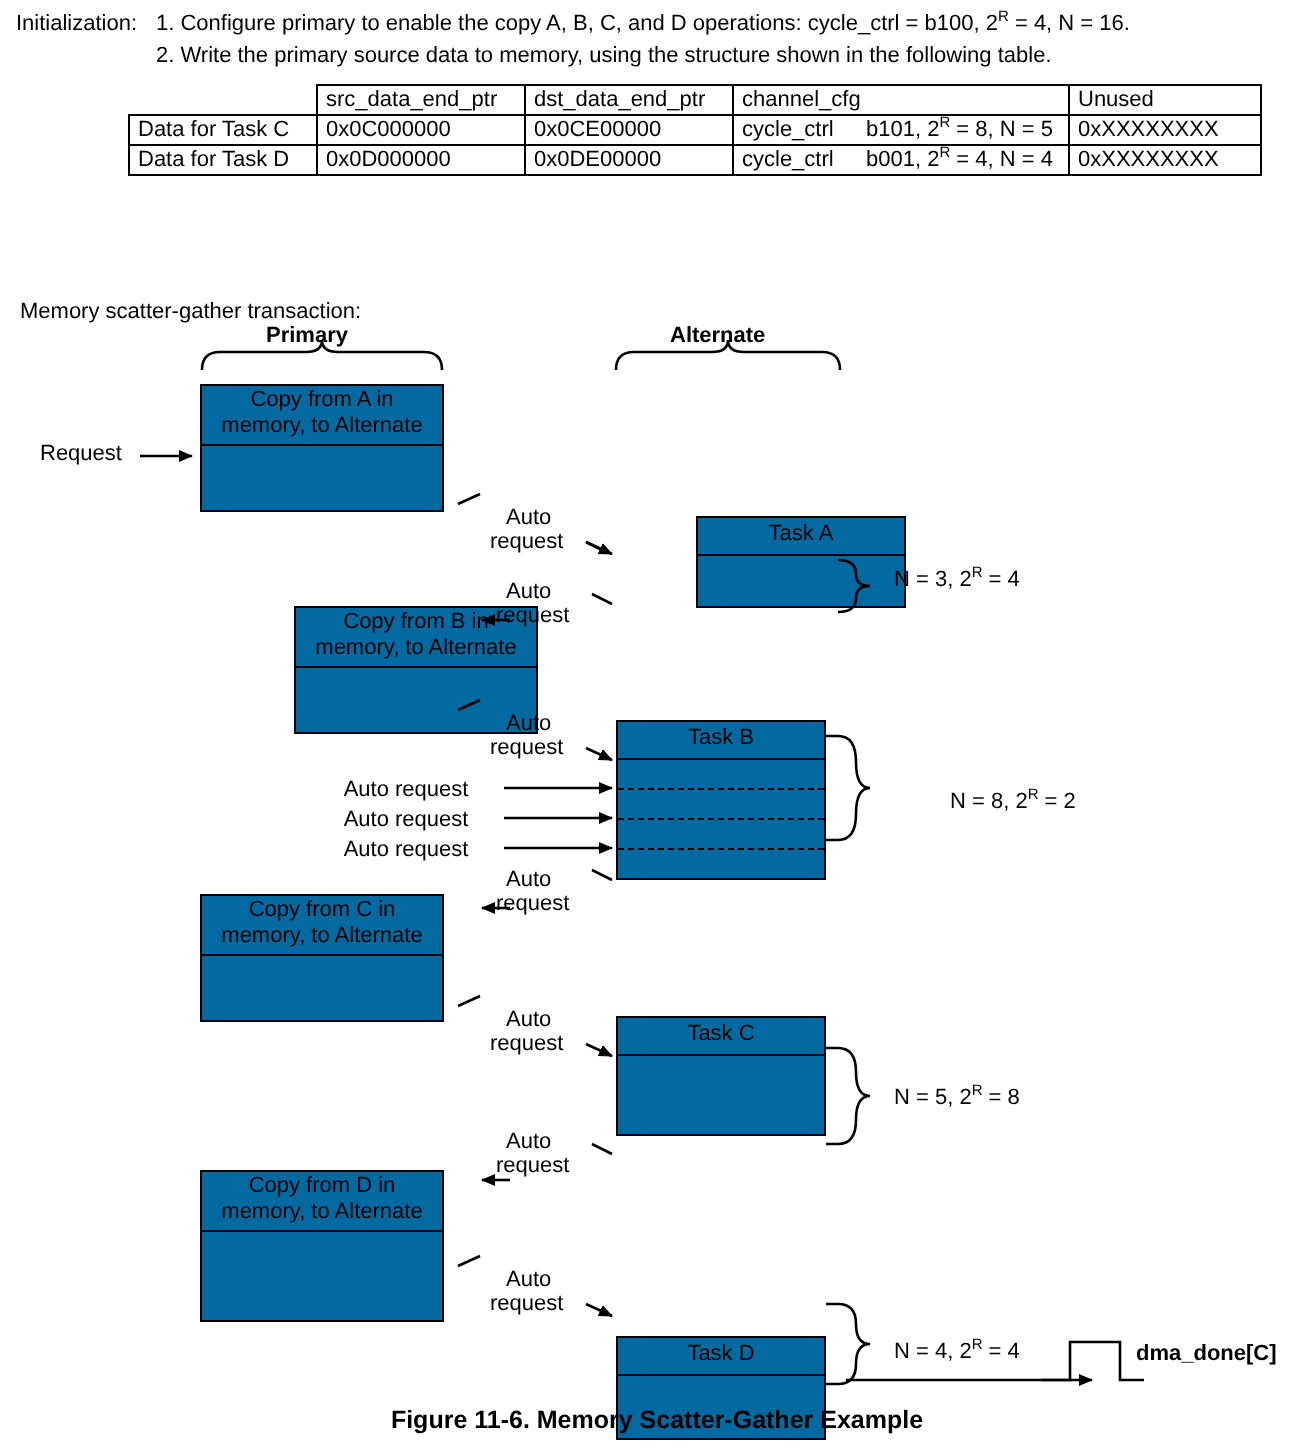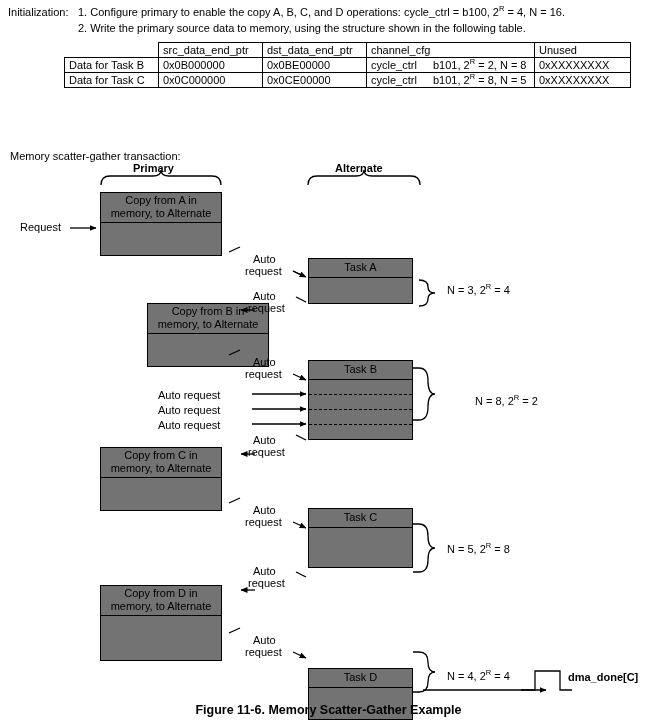--- a/index.html
+++ b/index.html
@@ -55,21 +55,21 @@
   .col-title {
     font-size: 11px; font-weight: bold; white-space: nowrap;
   }
   #primary-title   { left: 133px; top: 162px; }
   #alternate-title { left: 335px; top: 162px; }
 
   
   .pbox, .tbox {
     border: 1.3px solid #000;
     box-sizing: border-box;
-    background: #737373;
+    background: #0369a1;
   }
   .pbox { left: 100px; width: 122px; }
   .box-head {
     border-bottom: 1.3px solid #000;
     font-size: 11px;
     text-align: center;
     line-height: 13px;
     padding: 1px 0 2px 0;
     white-space: nowrap;
   }
@@ -83,21 +83,21 @@
     border-top: 1.3px dashed #000;
   }
 
   
   .lbl {
     position: absolute;
     font-size: 11px;
     white-space: nowrap;
     line-height: 12px;
   }
-  .lbl-r { text-align: left; }
+  .lbl-r { text-align: center; }
   .nlbl  { font-size: 11px; white-space: nowrap; }
 
   
   #overlay {
     position: absolute;
     left: 0; top: 0;
     width: 657px; height: 726px;
     pointer-events: none;
   }
 
@@ -126,43 +126,43 @@
     <tr>
       <th class="corner c-task"></th>
       <th class="c-src">src_data_end_ptr</th>
       <th class="c-dst">dst_data_end_ptr</th>
       <th class="c-cfg">channel_cfg</th>
       <th class="c-un">Unused</th>
     </tr>
   </thead>
   <tbody>
     <tr>
-      <td>Data for Task B</td>
-      <td>0x0B000000</td>
-      <td>0x0BE00000</td>
-      <td>
-        <span class="cfg-inner">
-          <span class="cfg-name">cycle_ctrl</span>
-          <span><span>b101, 2</span><sup>R</sup><span> = 2, N = 8</span></span>
-        </span>
-      </td>
-      <td>0xXXXXXXXX</td>
-    </tr>
-    <tr>
       <td>Data for Task C</td>
       <td>0x0C000000</td>
       <td>0x0CE00000</td>
       <td>
         <span class="cfg-inner">
           <span class="cfg-name">cycle_ctrl</span>
           <span><span>b101, 2</span><sup>R</sup><span> = 8, N = 5</span></span>
         </span>
       </td>
       <td>0xXXXXXXXX</td>
     </tr>
+    <tr>
+      <td>Data for Task D</td>
+      <td>0x0D000000</td>
+      <td>0x0DE00000</td>
+      <td>
+        <span class="cfg-inner">
+          <span class="cfg-name">cycle_ctrl</span>
+          <span><span>b001, 2</span><sup>R</sup><span> = 4, N = 4</span></span>
+        </span>
+      </td>
+      <td>0xXXXXXXXX</td>
+    </tr>
   </tbody>
 </table>
 
 <div class="abs" id="mem-caption">Memory scatter-gather transaction:</div>
 <div class="abs col-title" id="primary-title">Primary</div>
 <div class="abs col-title" id="alternate-title">Alternate</div>
 
 <div class="abs pbox" style="top:192px;height:64px;">
   <div class="box-head">
     <div>Copy from A in</div>
@@ -184,21 +184,21 @@
   </div>
 </div>
 
 <div class="abs pbox" style="top:585px;height:76px;">
   <div class="box-head">
     <div>Copy from D in</div>
     <div>memory, to Alternate</div>
   </div>
 </div>
 
-<div class="abs tbox" style="top:258px;height:46px;">
+<div class="abs tbox" style="top:258px;height:46px;margin-left:40px;">
   <div class="box-head">Task A</div>
 </div>
 
 <div class="abs tbox" style="top:360px;height:80px;">
   <div class="box-head">Task B</div>
   <div class="dash-row" style="top:33px;"></div>
   <div class="dash-row" style="top:48px;"></div>
   <div class="dash-row" style="top:63px;"></div>
 </div>
 

